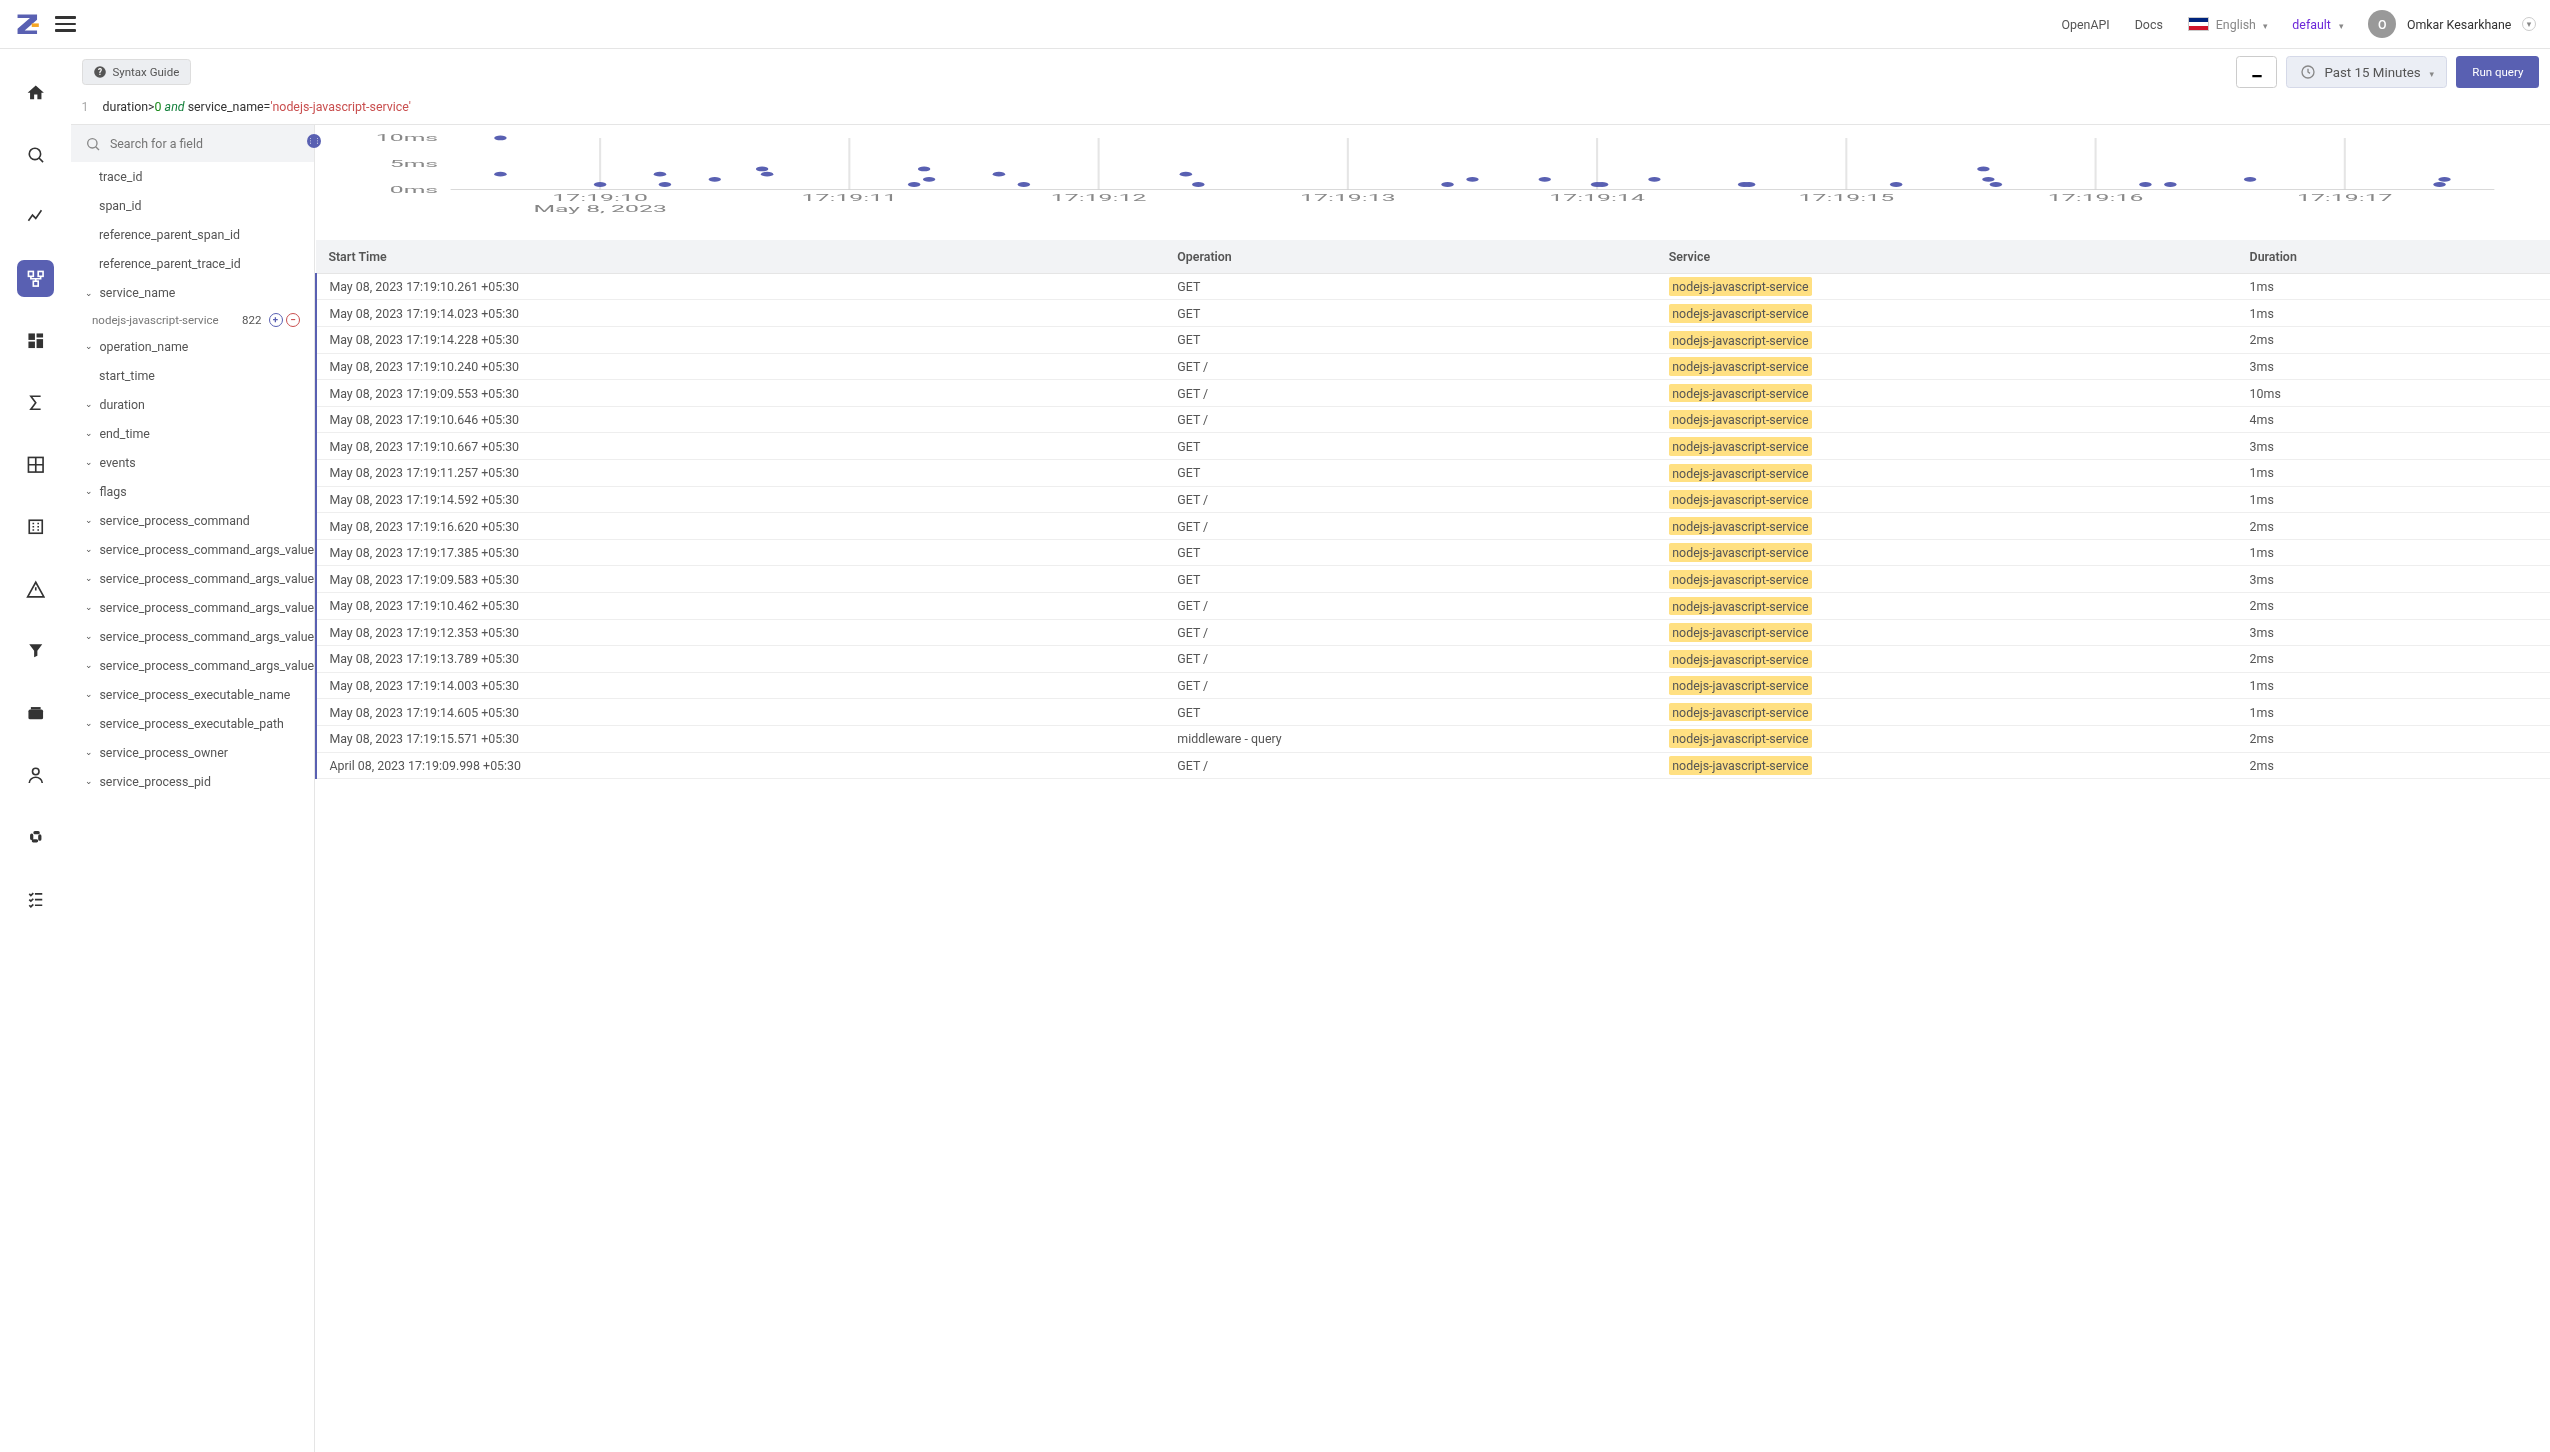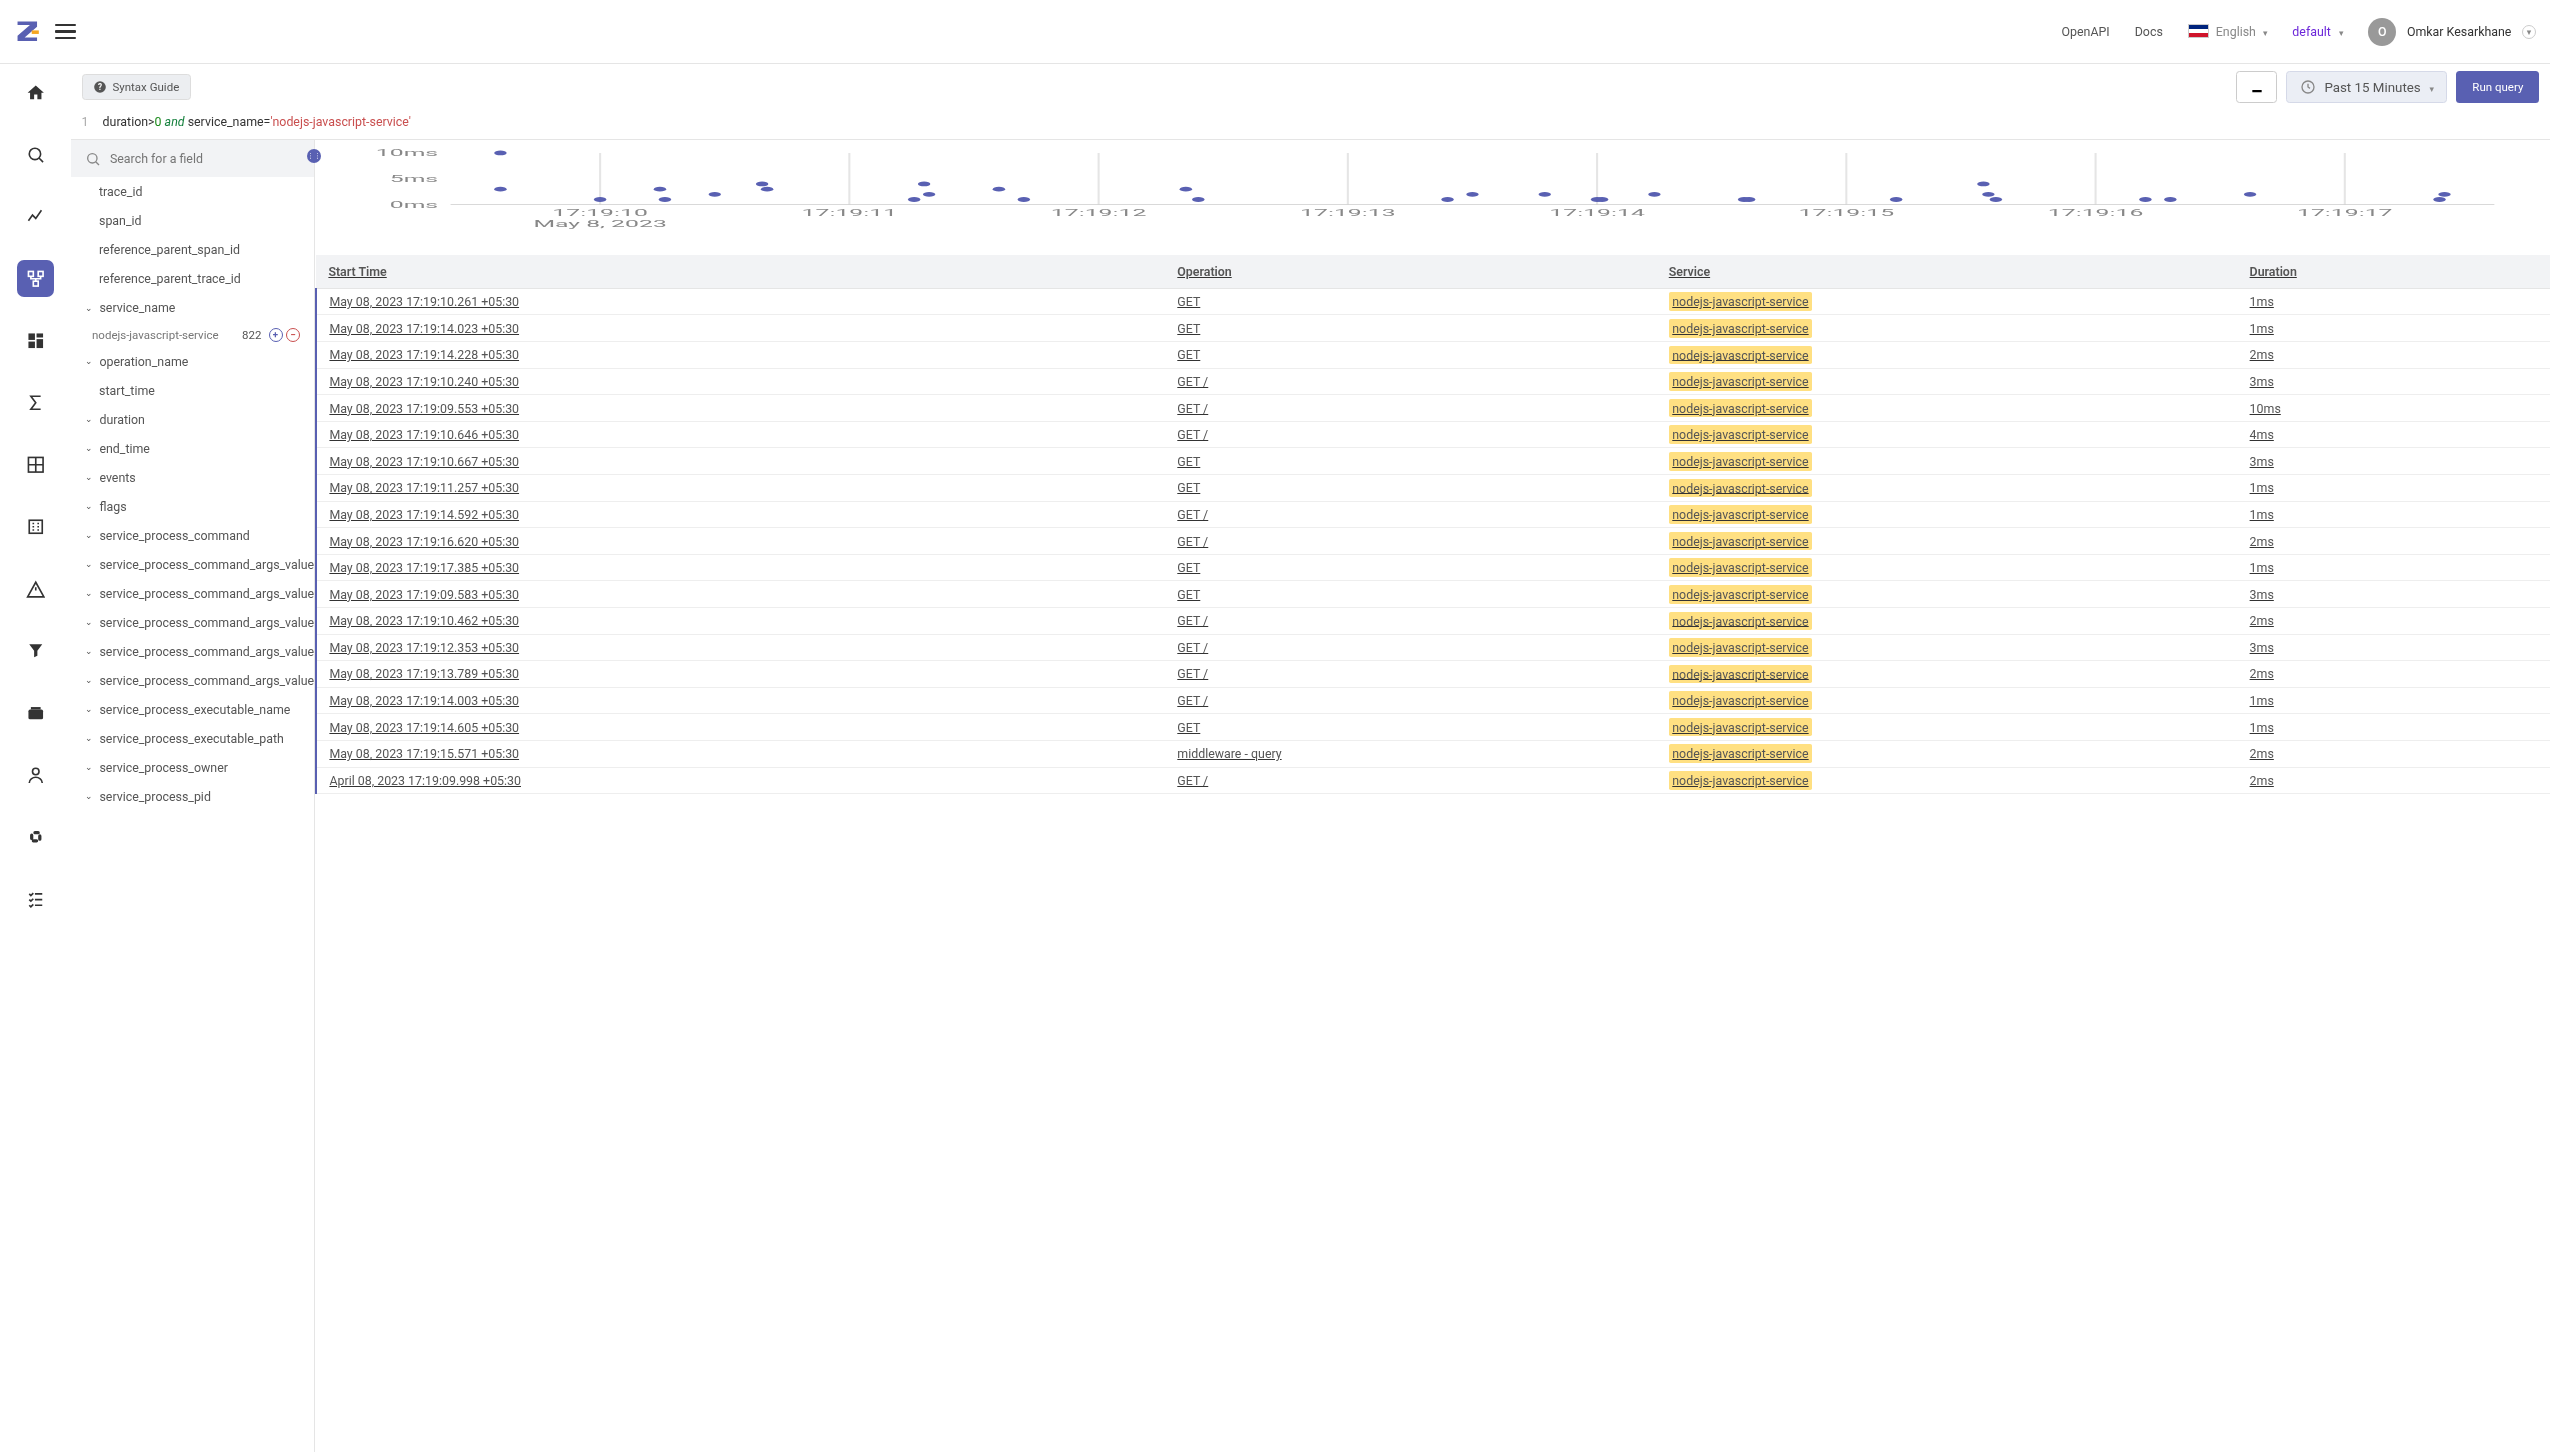--- a/index.html
+++ b/index.html
@@ -1,19 +1,19 @@
 <!DOCTYPE html>
 <html style="font-size:14px"><head>
 <meta charset="utf-8">
 <style>
 * { margin: 0; padding: 0; box-sizing: border-box; font-family: -apple-system, BlinkMacSystemFont, "Segoe UI", Roboto, sans-serif; }
 body { background: #fff; color: #333; font-size: 12.4px; }
 
 
-.header { height: 64px; display: flex; align-items: center; padding: 0 14px; border-bottom: 0.9px solid #e5e5e5; justify-content: space-between; }
+.header { height: 49px; display: flex; align-items: center; padding: 0 14px; border-bottom: 0.9px solid #e5e5e5; justify-content: space-between; }
 .header-left { display: flex; align-items: center; gap: 14px; }
 .logo { width: 26.6px; height: 26.6px; }
 .hamburger { cursor: pointer; display: flex; flex-direction: column; gap: 4.4px; }
 .hamburger span { width: 21px; height: 2.2px; background: #333; border-radius: 0.9px; }
 .header-right { display: flex; align-items: center; gap: 25px; }
 .header-link { color: #555; text-decoration: none; cursor: pointer; }
 .lang-selector { display: flex; align-items: flex-start; gap: 7px; color: #888; cursor: pointer; }
 .flag { width: 21px; height: 14px; background: linear-gradient(to bottom, #00247d 33%, #fff 33%, #fff 66%, #cf142b 66%); border: 0.9px solid #ccc; }
 .default-dropdown { color: #6d28d9; cursor: pointer; display: flex; align-items: center; gap: 8px; }
 .avatar { width: 28px; height: 28px; border-radius: 50%; background: #999; color: #fff; display: flex; align-items: center; justify-content: center; font-weight: 500; }
@@ -63,21 +63,21 @@
 
 .chart-area { flex: 1; display: flex; flex-direction: column; overflow: hidden; }
 .chart { height: 115px; position: relative; padding: 8.9px 35px 26.6px 53px; }
 .chart-svg { width: 100%; height: 100%; }
 .axis-label { fill: #888; font-size: 12px; }
 .dot { fill: #5960b2; }
 .gridline { stroke: #e5e5e5; stroke-width: 1; }
 
 
 .table-container { flex: 1; overflow-y: auto; }
-table { width: 100%; border-collapse: collapse; text-decoration: underline; }
+table { width: 100%; border-collapse: collapse; }
 thead th { background: #f2f3f5; text-align: left; padding: 8.9px 12.4px; font-weight: 600; color: #555; font-size: 12.4px; border-bottom: 0.9px solid #e5e5e5; position: sticky; top: 0; }
 tbody td { padding: 5.3px 12.4px; border-bottom: 0.9px solid #eee; color: #555; font-size: 12.4px; }
 tbody tr { border-left: 2.7px solid #5960b2; }
 .service-tag { background: #ffe082; padding: 1.8px 3.5px; border-radius: 1.8px; }
 
 .chevron-down::after { content: '▾'; color: #888; font-size: 8.9px; }
 </style>
 </head>
 <body>
 

